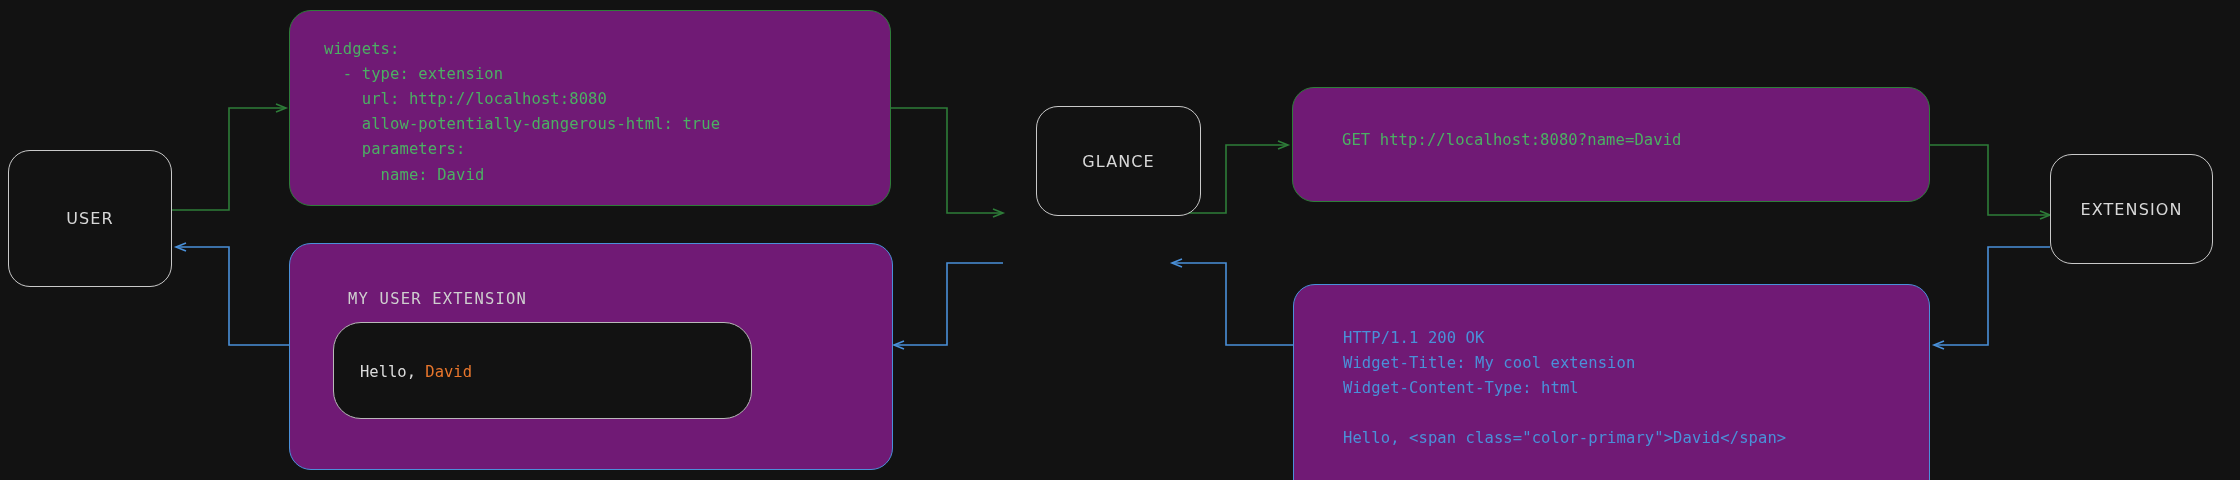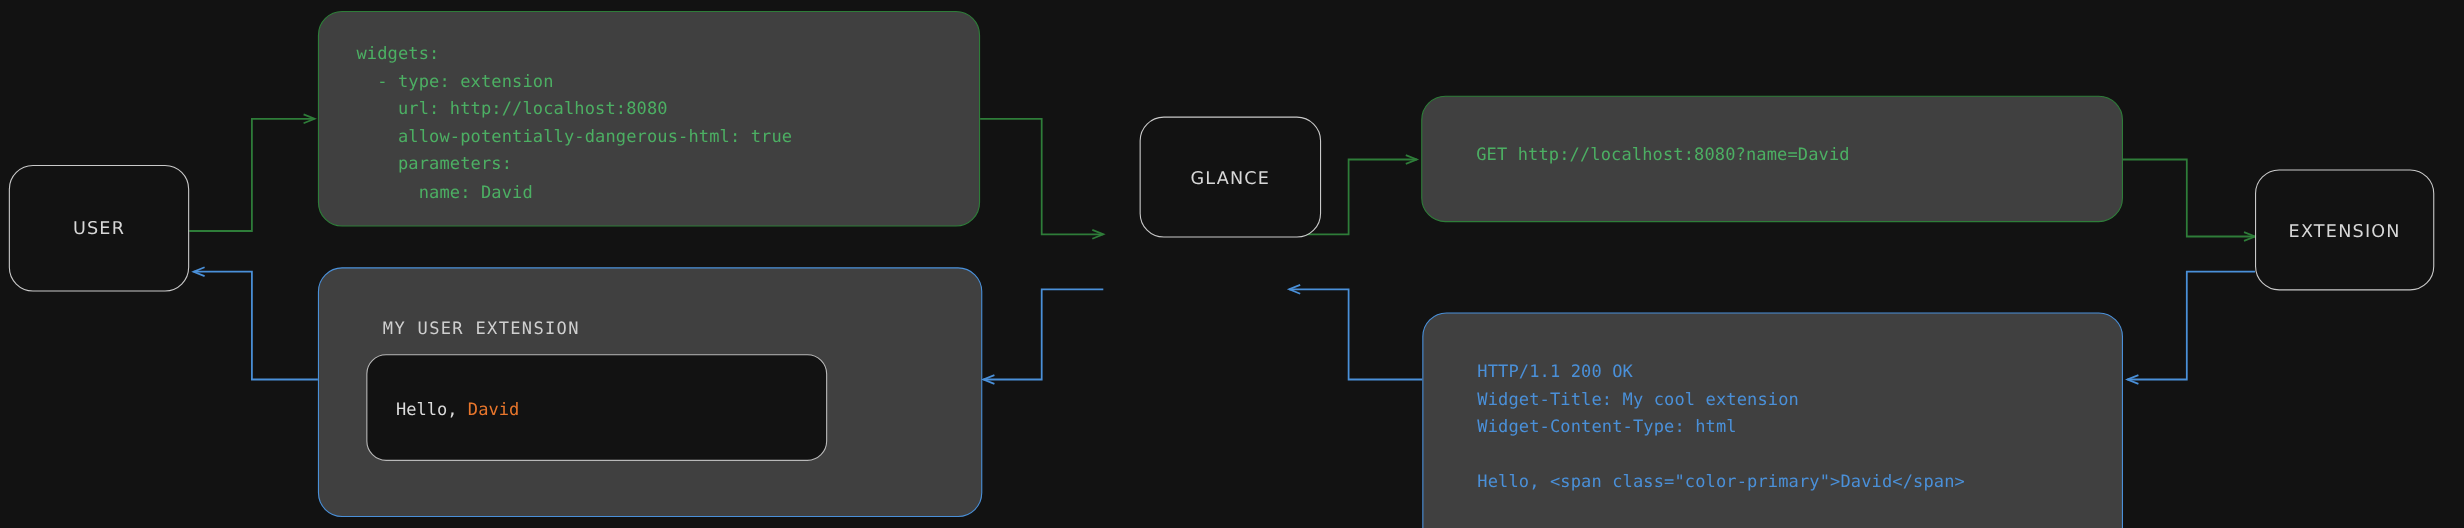--- a/index.html
+++ b/index.html
@@ -38,21 +38,21 @@
     font-size: 16px;
     letter-spacing: 1.1px;
     font-family: "DejaVu Sans", "Liberation Sans", sans-serif;
   }
 
   
   .msgbox {
     position: absolute;
     box-sizing: border-box;
     border-radius: 22px;
-    background: #404040;
+    background: #701a75;
     border-width: 1.6px;
     border-style: solid;
   }
   .msgbox.green { border-color: #2e7d39; }
   .msgbox.blue  { border-color: #4a90d9; }
 
   .code {
     margin: 0;
     white-space: pre;
     font-family: "DejaVu Sans Mono", "Liberation Mono", monospace;
@@ -68,21 +68,21 @@
     position: absolute;
     color: #cfcfcf;
     font-size: 15.5px;
     letter-spacing: 1.2px;
     font-family: "DejaVu Sans Mono", "Liberation Mono", monospace;
   }
   .widget-card {
     position: absolute;
     box-sizing: border-box;
     border: 1.6px solid #b9b9b9;
-    border-radius: 18px;
+    border-radius: 28px;
     background: #121212;
     padding-left: 36px;
   }
   .widget-card-text {
     position: absolute;
     font-family: "DejaVu Sans Mono", "Liberation Mono", monospace;
     font-size: 15.5px;
     color: #dcdcdc;
     white-space: pre;
   }
@@ -116,21 +116,21 @@
       <path stroke="#4a90d9" marker-end="url(#ah-blue)" d="M2050,247 L1988,247 L1988,345 L1934,345"></path>
 
       <path stroke="#4a90d9" marker-end="url(#ah-blue)" d="M1293,345 L1226,345 L1226,263 L1172,263"></path>
 
       <path stroke="#4a90d9" marker-end="url(#ah-blue)" d="M1003,263 L947,263 L947,345 L894,345"></path>
 
       <path stroke="#4a90d9" marker-end="url(#ah-blue)" d="M289,345 L229,345 L229,247 L176,247"></path>
     </g>
   </svg>
 
-  <div class="node" style="left:8px; top:150px; width:164px; height:115px;">
+  <div class="node" style="left:8px; top:150px; width:164px; height:137px;">
     <span>USER</span>
   </div>
 
   <div class="node" style="left:1003px; top:106px; width:165px; height:110px;margin-left:33px;">
     <span>GLANCE</span>
   </div>
 
   <div class="node" style="left:2050px; top:154px; width:163px; height:110px;justify-content:center;">
     <span>EXTENSION</span>
   </div>

